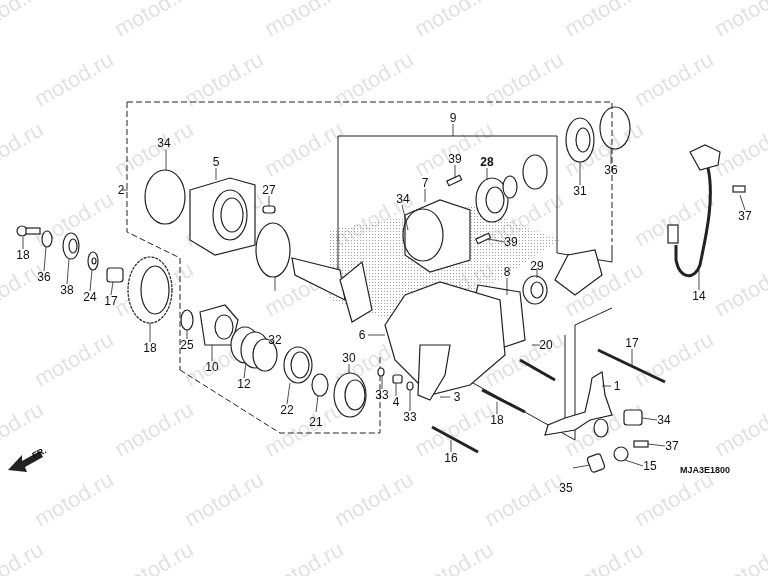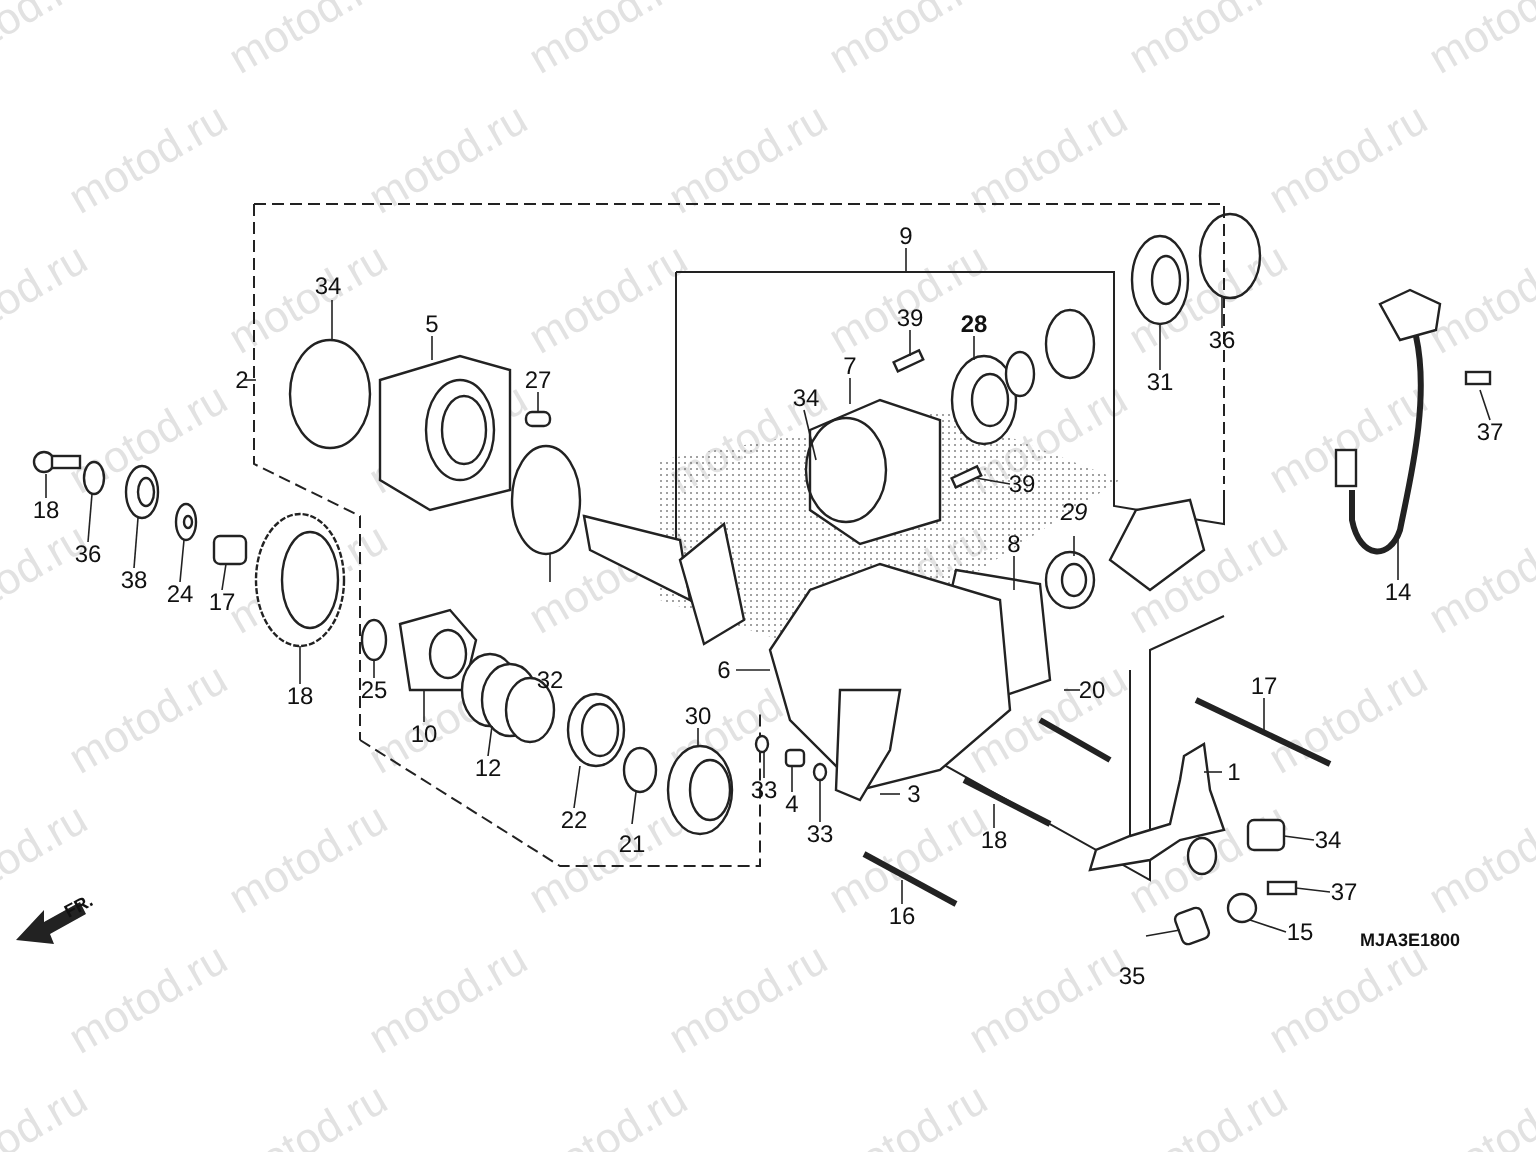--- a/index.html
+++ b/index.html
@@ -271,21 +271,21 @@
       <div class="lbl" style="left: 497px; top: 420px;">18</div>
       <div class="lbl" style="left: 546px; top: 345px;">20</div>
       <div class="lbl" style="left: 316px; top: 422px;">21</div>
       <div class="lbl" style="left: 287px; top: 410px;">22</div>
       <div class="lbl" style="left: 44px; top: 277px;">36</div>
       <div class="lbl" style="left: 90px; top: 297px;">24</div>
       <div class="lbl" style="left: 187px; top: 345px;">25</div>
       <div class="lbl" style="left: 664px; top: 420px;">34</div>
       <div class="lbl" style="left: 269px; top: 190px;">27</div>
       <div class="lbl" style="left: 487px; top: 162px; font-weight: bold;">28</div>
-      <div class="lbl" style="left: 537px; top: 256px; font-style: italic;">29</div>
+      <div class="lbl" style="left: 537px; top: 266px;">29</div>
       <div class="lbl" style="left: 349px; top: 358px;">30</div>
       <div class="lbl" style="left: 580px; top: 191px;">31</div>
       <div class="lbl" style="left: 275px; top: 297px; margin-top: 43px;">32</div>
       <div class="lbl" style="left: 382px; top: 395px;">33</div>
       <div class="lbl" style="left: 410px; top: 417px;">33</div>
       <div class="lbl" style="left: 164px; top: 143px;">34</div>
       <div class="lbl" style="left: 403px; top: 199px;">34</div>
       <div class="lbl" style="left: 566px; top: 468px; margin-top: 20px;">35</div>
       <div class="lbl" style="left: 611px; top: 170px;">36</div>
       <div class="lbl" style="left: 745px; top: 216px;">37</div>

